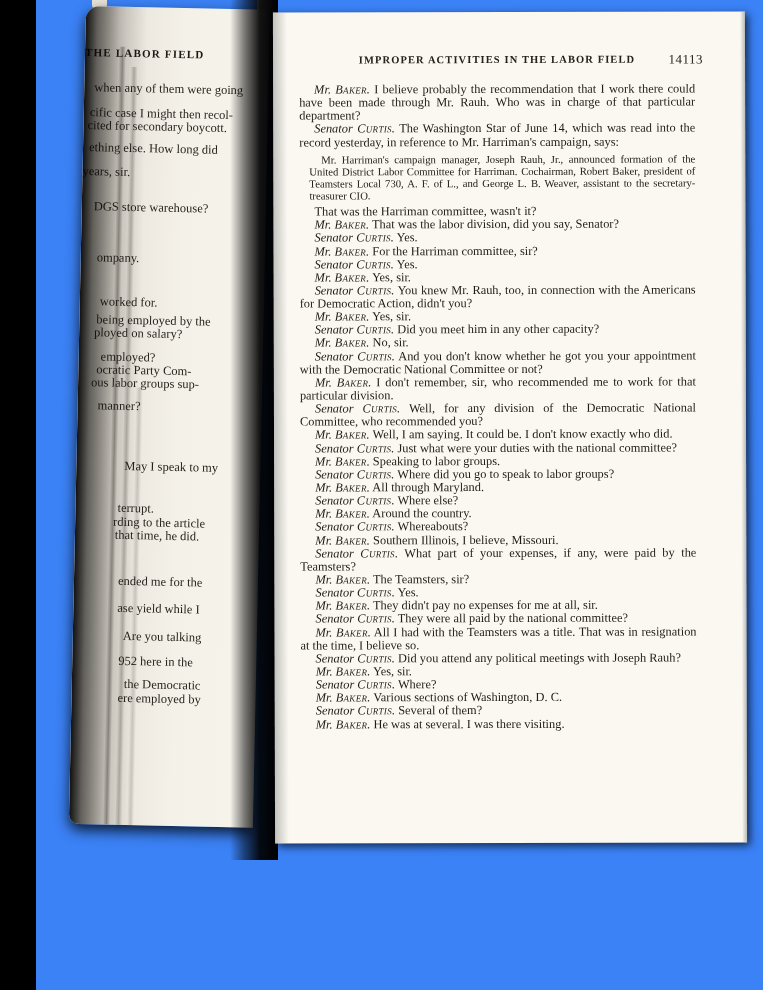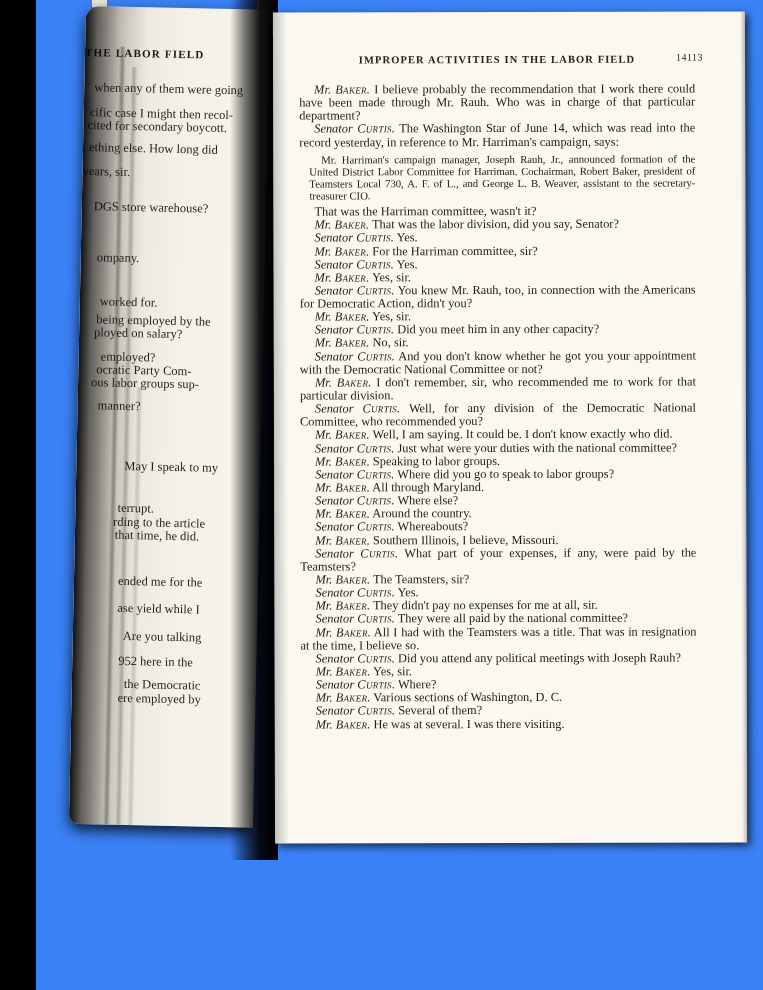--- a/index.html
+++ b/index.html
@@ -73,21 +73,21 @@
   }
   .page-inner { position:relative; padding:42px 50px 0 26px; }
 
   .running-row { position:relative; margin-bottom:13px; height:16px; }
   .running-head {
     text-align:center; font-size:10.5px; font-weight:bold;
     letter-spacing:1.1px; color:#262219; text-transform:uppercase;
   }
   .folio {
     position:absolute; right:-8px; top:-2px;
-    font-size:10px; color:#262219; letter-spacing:.5px;
+    font-size:13px; color:#262219; letter-spacing:.5px;
   }
 
   .transcript {
     font-size:12.4px; line-height:1.06; color:#1f1b15;
     text-align:justify;
   }
   .transcript p { margin:0; }
   .transcript p.para { text-indent:15px; }
   .transcript p.quote {
     font-size:10.7px; line-height:1.13; margin:4px 0 4px 10px;

